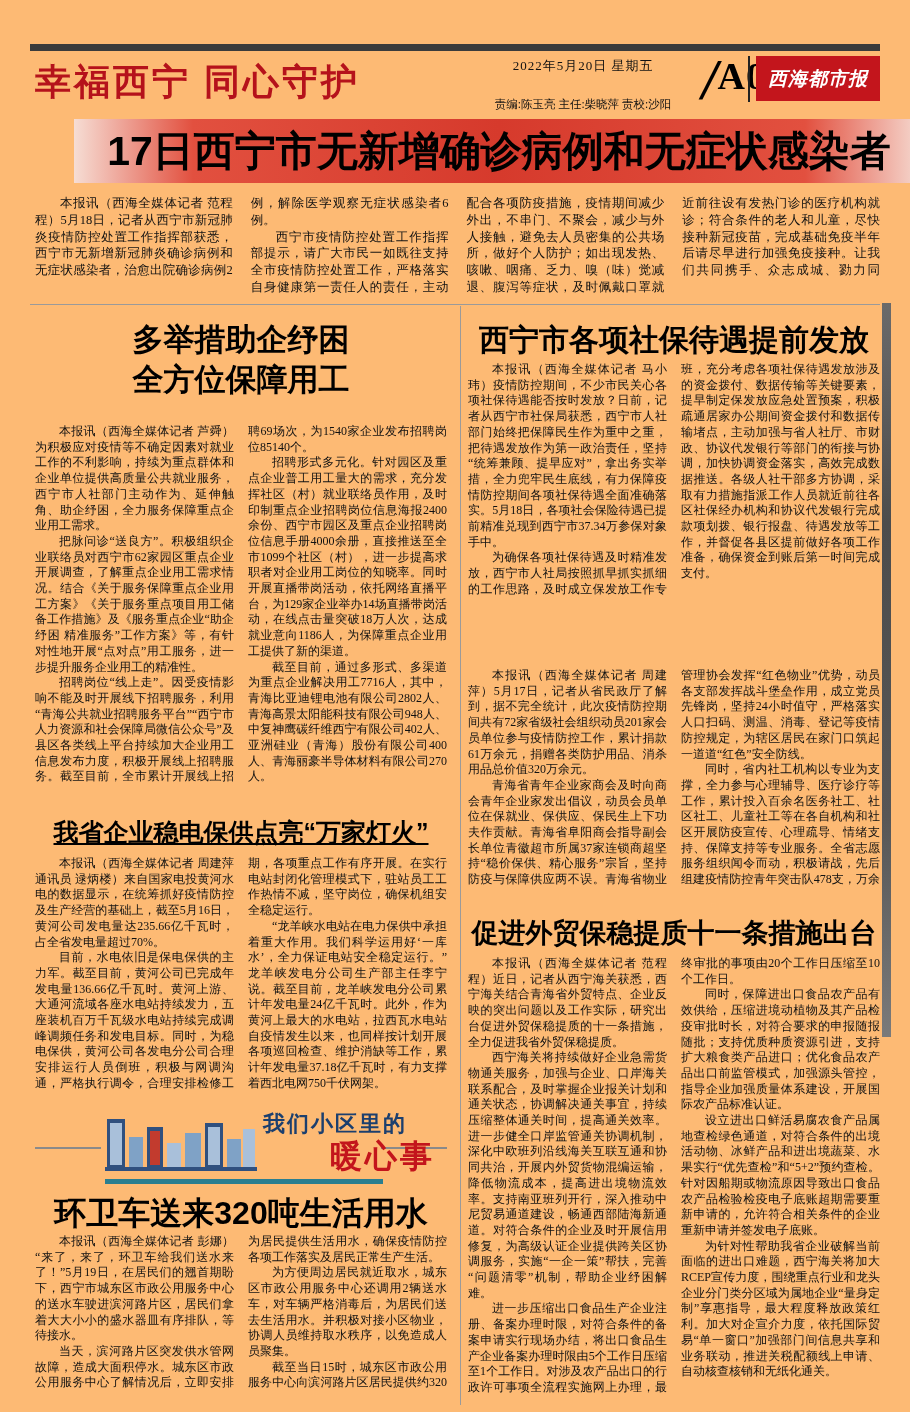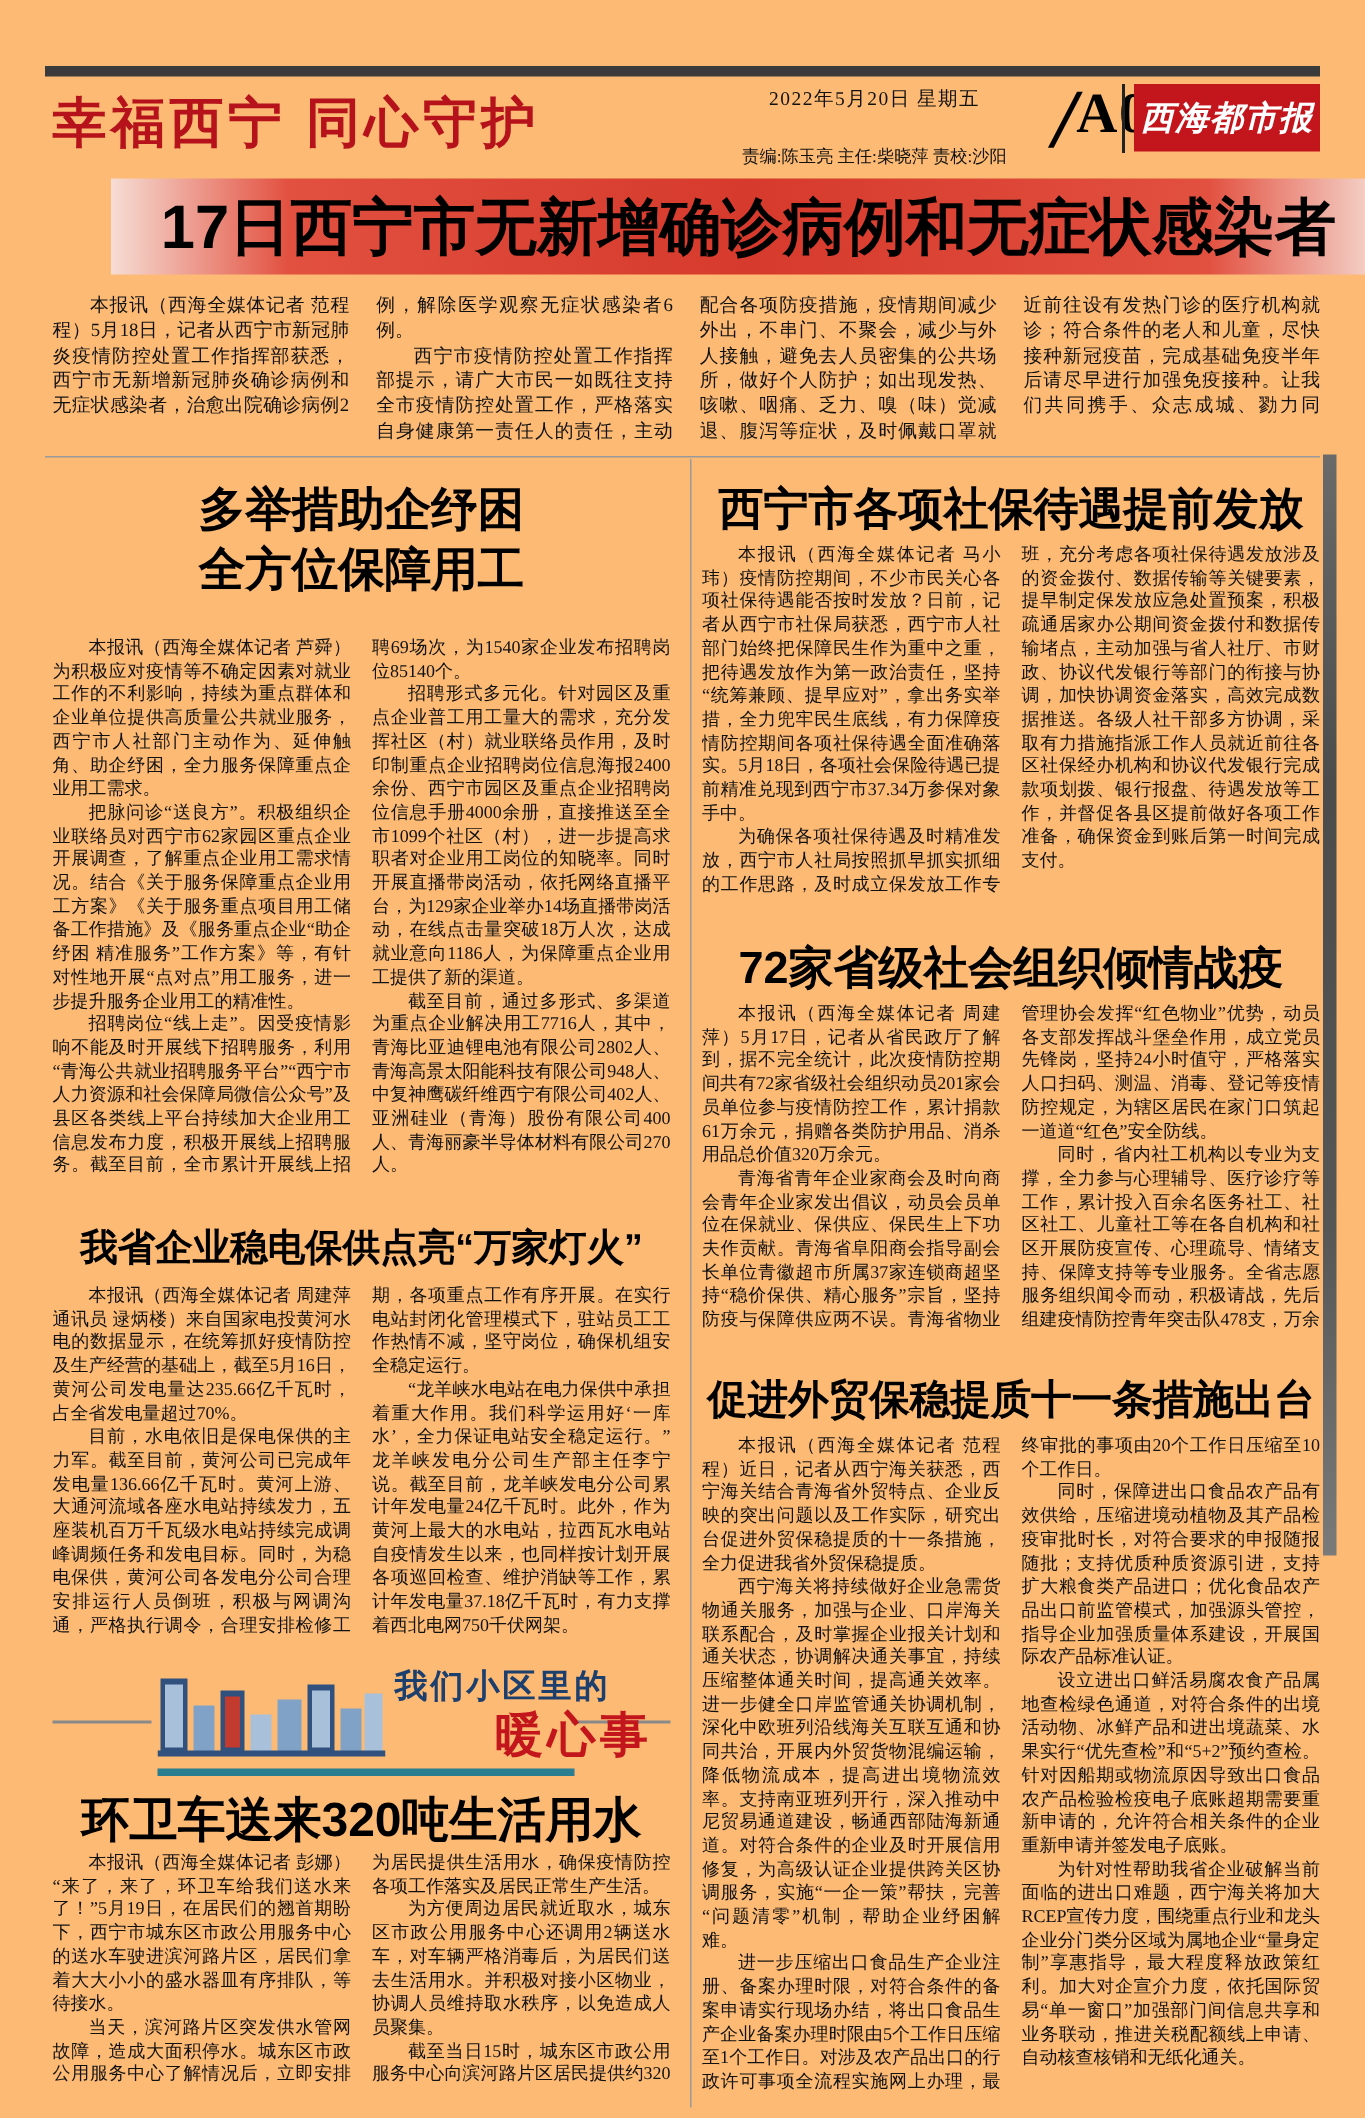--- a/index.html
+++ b/index.html
@@ -15,21 +15,21 @@
             font-weight:bold; font-size:36px; letter-spacing:3px; color:#b5121b; }
   .dateblock { left:488px; top:57px; width:190px; text-align:center; }
   .dateline { font-size:13px; letter-spacing:1px; }
   .staffline { font-size:11.5px; margin-top:22px; white-space:nowrap; }
   .pageno { left:668px; top:48px; font-family:"Liberation Serif",serif; color:#000;margin-left:34px; }
   .pageno .slash { font-size:56px; font-style:italic; font-weight:bold; vertical-align:-10px; }
   .pageno .num { font-size:38px; font-weight:bold; letter-spacing:1px; }
   .mast-divider { left:748px; top:56px; width:2px; height:46px; background:#222; }
   .logo-box { left:756px; top:56px; width:124px; height:45px; background:#c3151c;
               display:flex; align-items:center; justify-content:center; }
-  .logo-text { color:#fff; font-weight:bold; font-style:italic; font-size:22px;
+  .logo-text { color:#fff; font-weight:bold; font-style:italic; font-size:19px;
                font-family:"Liberation Serif",serif; letter-spacing:1px; }
 
   
   .headline-band { left:30px; top:119px; width:850px; height:64px;
     background:linear-gradient(90deg,#f6ddd4 0%,#e2503f 14%,#d63a2c 50%,#e2503f 86%,#f6ddd4 100%);
     display:flex; align-items:center; justify-content:center;margin-left:44px; }
   .headline-band h1 { margin:0; font-family:"Liberation Sans",sans-serif;
     font-size:41px; font-weight:bold; color:#000; letter-spacing:0px; white-space:nowrap; }
 
   
@@ -96,21 +96,21 @@
     <div>全方位保障用工</div>
   </div>
   <div class="abs bodytext cols2" style="left:35px; top:424px; width:412px; height:384px;">
       <p>本报讯（西海全媒体记者 芦舜）为积极应对疫情等不确定因素对就业工作的不利影响，持续为重点群体和企业单位提供高质量公共就业服务，西宁市人社部门主动作为、延伸触角、助企纾困，全力服务保障重点企业用工需求。</p>
       <p>把脉问诊“送良方”。积极组织企业联络员对西宁市62家园区重点企业开展调查，了解重点企业用工需求情况。结合《关于服务保障重点企业用工方案》《关于服务重点项目用工储备工作措施》及《服务重点企业“助企纾困 精准服务”工作方案》等，有针对性地开展“点对点”用工服务，进一步提升服务企业用工的精准性。</p>
       <p>招聘岗位“线上走”。因受疫情影响不能及时开展线下招聘服务，利用“青海公共就业招聘服务平台”“西宁市人力资源和社会保障局微信公众号”及县区各类线上平台持续加大企业用工信息发布力度，积极开展线上招聘服务。截至目前，全市累计开展线上招聘69场次，为1540家企业发布招聘岗位85140个。</p>
       <p>招聘形式多元化。针对园区及重点企业普工用工量大的需求，充分发挥社区（村）就业联络员作用，及时印制重点企业招聘岗位信息海报2400余份、西宁市园区及重点企业招聘岗位信息手册4000余册，直接推送至全市1099个社区（村），进一步提高求职者对企业用工岗位的知晓率。同时开展直播带岗活动，依托网络直播平台，为129家企业举办14场直播带岗活动，在线点击量突破18万人次，达成就业意向1186人，为保障重点企业用工提供了新的渠道。</p>
       <p>截至目前，通过多形式、多渠道为重点企业解决用工7716人，其中，青海比亚迪锂电池有限公司2802人、青海高景太阳能科技有限公司948人、中复神鹰碳纤维西宁有限公司402人、亚洲硅业（青海）股份有限公司400人、青海丽豪半导体材料有限公司270人。</p>
     </div>
 
-  <div class="abs art-title" style="left:35px; top:816px; width:412px; font-size:25px; white-space:nowrap;">我省企业稳电保供点亮“万家灯火”</div>
+  <div class="abs art-title" style="left:35px; top:816px; width:412px; font-size:25px; white-space:nowrap;text-decoration:underline;">我省企业稳电保供点亮“万家灯火”</div>
   <div class="abs bodytext cols2" style="left:35px; top:856px; width:412px; height:242px;">
       <p>本报讯（西海全媒体记者 周建萍 通讯员 逯炳楼）来自国家电投黄河水电的数据显示，在统筹抓好疫情防控及生产经营的基础上，截至5月16日，黄河公司发电量达235.66亿千瓦时，占全省发电量超过70%。</p>
       <p>目前，水电依旧是保电保供的主力军。截至目前，黄河公司已完成年发电量136.66亿千瓦时。黄河上游、大通河流域各座水电站持续发力，五座装机百万千瓦级水电站持续完成调峰调频任务和发电目标。同时，为稳电保供，黄河公司各发电分公司合理安排运行人员倒班，积极与网调沟通，严格执行调令，合理安排检修工期，各项重点工作有序开展。在实行电站封闭化管理模式下，驻站员工工作热情不减，坚守岗位，确保机组安全稳定运行。</p>
       <p>“龙羊峡水电站在电力保供中承担着重大作用。我们科学运用好‘一库水’，全力保证电站安全稳定运行。”龙羊峡发电分公司生产部主任李宁说。截至目前，龙羊峡发电分公司累计年发电量24亿千瓦时。此外，作为黄河上最大的水电站，拉西瓦水电站自疫情发生以来，也同样按计划开展各项巡回检查、维护消缺等工作，累计年发电量37.18亿千瓦时，有力支撑着西北电网750千伏网架。</p>
     </div>
 
   <div class="abs badge">
     <div class="flank l"></div>
     <div class="flank r"></div>
     <svg class="sky" width="152" height="64" viewBox="0 0 152 64">
@@ -139,21 +139,20 @@
       <p>为方便周边居民就近取水，城东区市政公用服务中心还调用2辆送水车，对车辆严格消毒后，为居民们送去生活用水。并积极对接小区物业，协调人员维持取水秩序，以免造成人员聚集。</p>
       <p>截至当日15时，城东区市政公用服务中心向滨河路片区居民提供约320吨生活用水，居民们纷纷拍手称赞，向车辆驾驶员表示感谢。</p>
     </div>
 
   <div class="abs art-title" style="left:468px; top:320px; width:412px; font-size:30px; white-space:nowrap;">西宁市各项社保待遇提前发放</div>
   <div class="abs bodytext cols2" style="left:468px; top:362px; width:412px; height:250px;">
       <p>本报讯（西海全媒体记者 马小玮）疫情防控期间，不少市民关心各项社保待遇能否按时发放？日前，记者从西宁市社保局获悉，西宁市人社部门始终把保障民生作为重中之重，把待遇发放作为第一政治责任，坚持“统筹兼顾、提早应对”，拿出务实举措，全力兜牢民生底线，有力保障疫情防控期间各项社保待遇全面准确落实。5月18日，各项社会保险待遇已提前精准兑现到西宁市37.34万参保对象手中。</p>
       <p>为确保各项社保待遇及时精准发放，西宁市人社局按照抓早抓实抓细的工作思路，及时成立保发放工作专班，充分考虑各项社保待遇发放涉及的资金拨付、数据传输等关键要素，提早制定保发放应急处置预案，积极疏通居家办公期间资金拨付和数据传输堵点，主动加强与省人社厅、市财政、协议代发银行等部门的衔接与协调，加快协调资金落实，高效完成数据推送。各级人社干部多方协调，采取有力措施指派工作人员就近前往各区社保经办机构和协议代发银行完成款项划拨、银行报盘、待遇发放等工作，并督促各县区提前做好各项工作准备，确保资金到账后第一时间完成支付。</p>
     </div>
 
-  <div class="abs art-title" style="left:468px; top:626px; width:412px; font-size:30px; white-space:nowrap;">72家省级社会组织倾情战疫</div>
   <div class="abs bodytext cols2" style="left:468px; top:668px; width:412px; height:234px;">
       <p>本报讯（西海全媒体记者 周建萍）5月17日，记者从省民政厅了解到，据不完全统计，此次疫情防控期间共有72家省级社会组织动员201家会员单位参与疫情防控工作，累计捐款61万余元，捐赠各类防护用品、消杀用品总价值320万余元。</p>
       <p>青海省青年企业家商会及时向商会青年企业家发出倡议，动员会员单位在保就业、保供应、保民生上下功夫作贡献。青海省阜阳商会指导副会长单位青徽超市所属37家连锁商超坚持“稳价保供、精心服务”宗旨，坚持防疫与保障供应两不误。青海省物业管理协会发挥“红色物业”优势，动员各支部发挥战斗堡垒作用，成立党员先锋岗，坚持24小时值守，严格落实人口扫码、测温、消毒、登记等疫情防控规定，为辖区居民在家门口筑起一道道“红色”安全防线。</p>
       <p>同时，省内社工机构以专业为支撑，全力参与心理辅导、医疗诊疗等工作，累计投入百余名医务社工、社区社工、儿童社工等在各自机构和社区开展防疫宣传、心理疏导、情绪支持、保障支持等专业服务。全省志愿服务组织闻令而动，积极请战，先后组建疫情防控青年突击队478支，万余名志愿者冲锋在前，在疫情防控、救助帮扶、心理疏导、精神慰藉、生活用品配送、老人及儿童陪伴呵护等方面开展支援性、服务性、事务性工作。</p>
     </div>
 
   <div class="abs art-title" style="left:468px; top:916px; width:412px; font-size:27px; white-space:nowrap;">促进外贸保稳提质十一条措施出台</div>
   <div class="abs bodytext cols2" style="left:468px; top:956px; width:412px; height:450px;">
       <p>本报讯（西海全媒体记者 范程程）近日，记者从西宁海关获悉，西宁海关结合青海省外贸特点、企业反映的突出问题以及工作实际，研究出台促进外贸保稳提质的十一条措施，全力促进我省外贸保稳提质。</p>
       <p>西宁海关将持续做好企业急需货物通关服务，加强与企业、口岸海关联系配合，及时掌握企业报关计划和通关状态，协调解决通关事宜，持续压缩整体通关时间，提高通关效率。进一步健全口岸监管通关协调机制，深化中欧班列沿线海关互联互通和协同共治，开展内外贸货物混编运输，降低物流成本，提高进出境物流效率。支持南亚班列开行，深入推动中尼贸易通道建设，畅通西部陆海新通道。对符合条件的企业及时开展信用修复，为高级认证企业提供跨关区协调服务，实施“一企一策”帮扶，完善“问题清零”机制，帮助企业纾困解难。</p>

